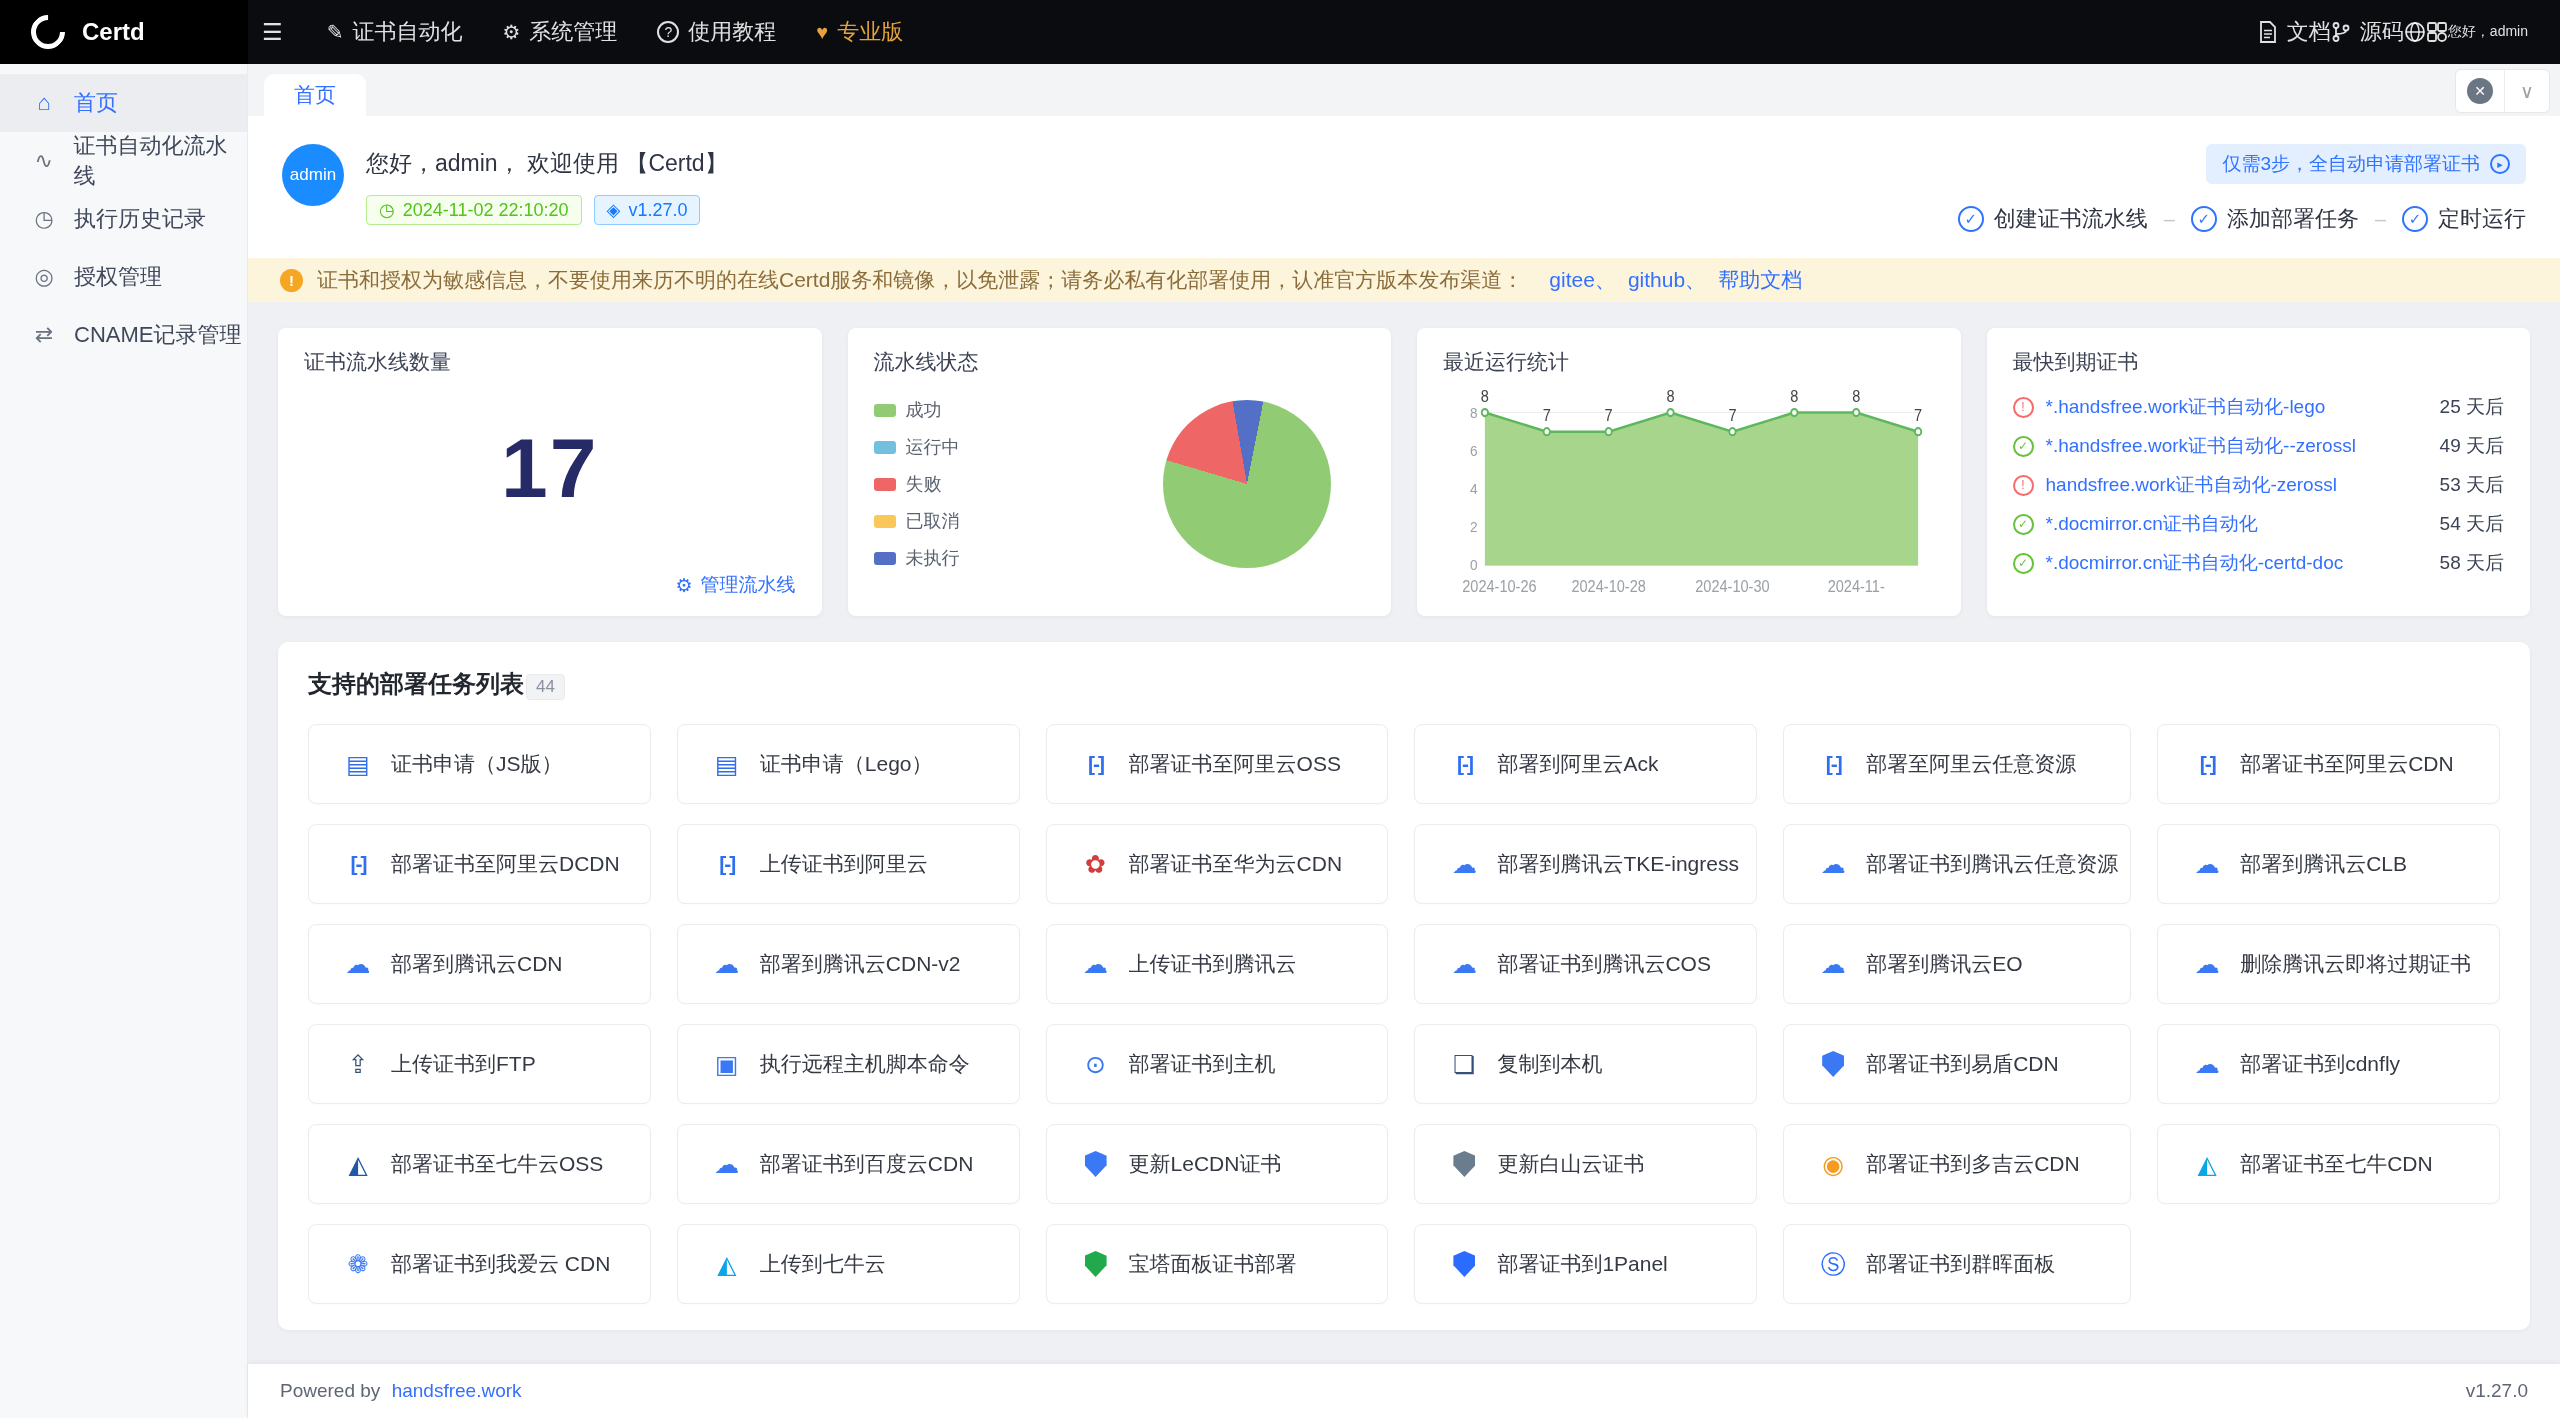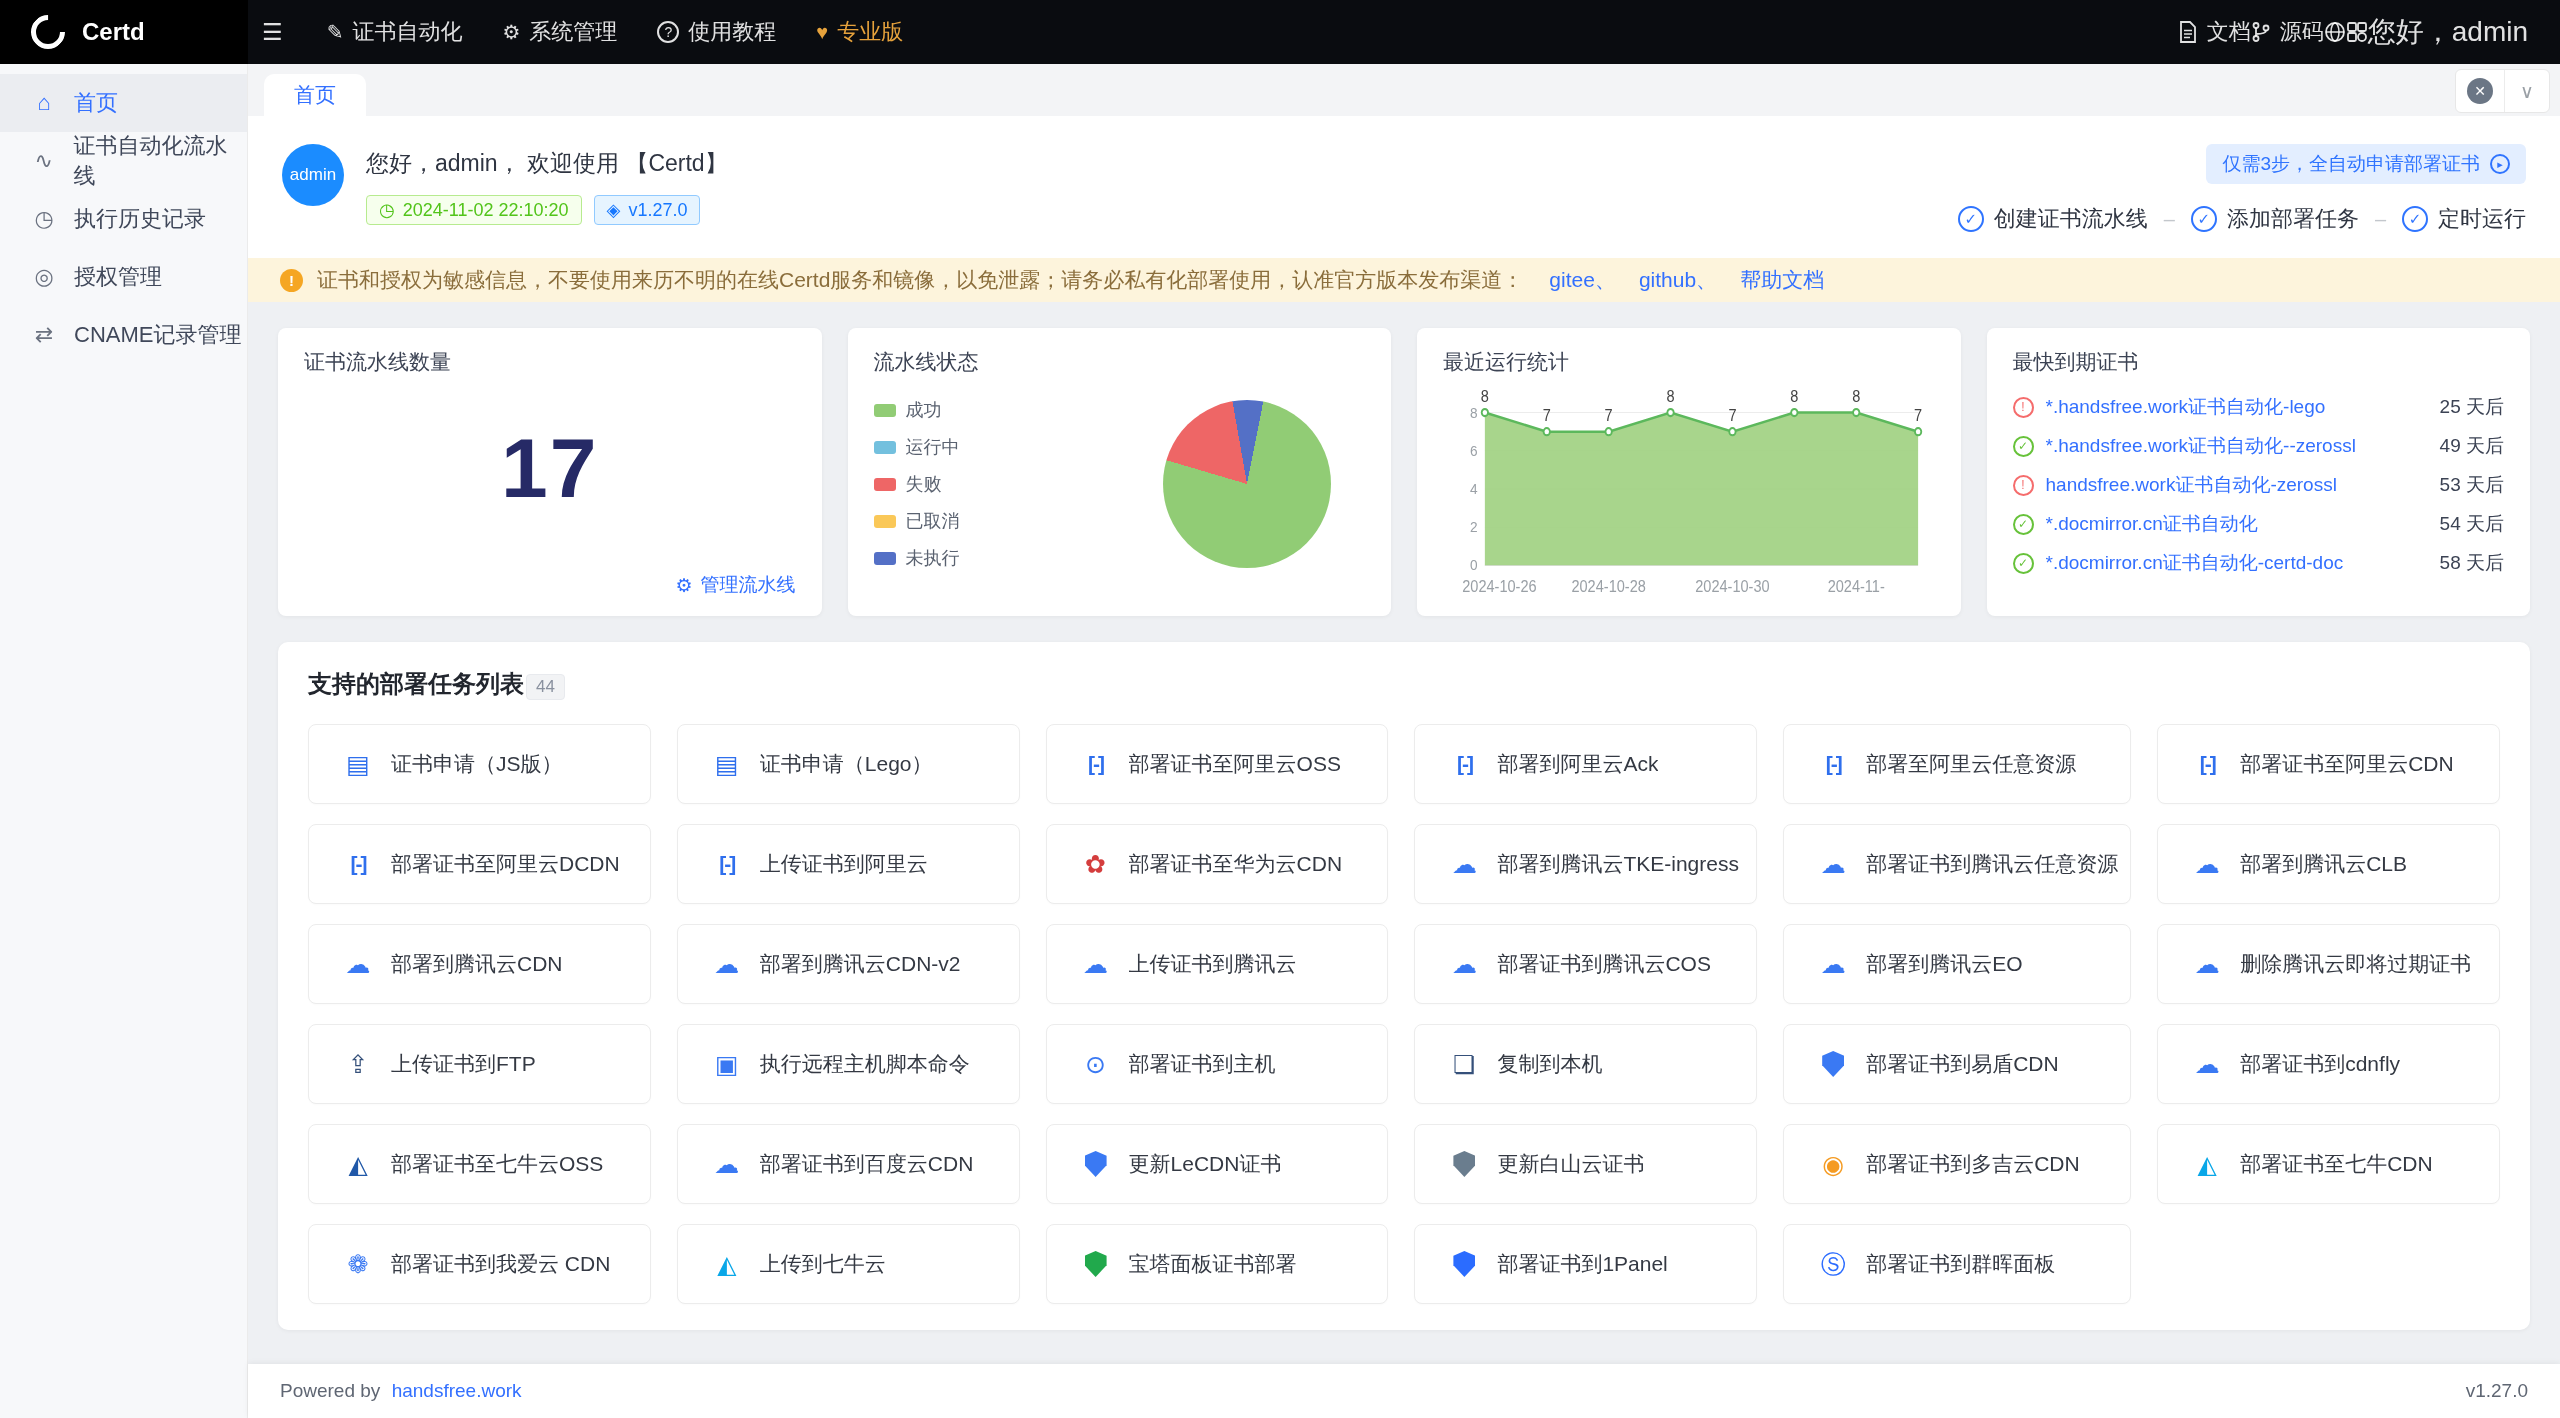--- a/index.html
+++ b/index.html
@@ -17,21 +17,21 @@
   .nav-collapse{font-size:23px;margin:0 24px 0 14px;cursor:pointer;}
   .nav-menu{display:flex;align-items:center;height:100%;}
   .nav-item{display:flex;align-items:center;gap:9px;padding:0 20px;font-size:22px;height:100%;cursor:pointer;}
   .nav-item.pro{color:#e6a23c;}
   .nav-ic{font-size:20px;line-height:1;}
   .circled{width:22px;height:22px;border:2px solid currentColor;border-radius:50%;
            display:inline-flex;align-items:center;justify-content:center;font-size:14px;box-sizing:border-box;}
   .nav-right{margin-left:auto;display:flex;align-items:center;padding-right:32px;}
   .nav-link{display:flex;align-items:center;gap:9px;font-size:22px;cursor:pointer;}
   .nav-icon-btn{display:flex;align-items:center;cursor:pointer;}
-  .nav-greeting{font-size:28px;cursor:pointer;}
+  .nav-greeting{font-size:14px;cursor:pointer;}
   
   .sidebar{position:absolute;top:64px;left:0;width:248px;bottom:0;background:#f7f8fa;
            border-right:1px solid #ebebeb;padding-top:10px;box-sizing:border-box;z-index:20;}
   .side-item{height:58px;display:flex;align-items:center;gap:16px;padding-left:30px;
              font-size:22px;color:#40485a;cursor:pointer;}
   .side-ic{font-size:22px;width:28px;text-align:center;color:#6b7280;}
   .side-item.active{background:#ebedf1;color:#3370ff;}
   .side-item.active .side-ic{color:#3370ff;}
   
   .main{position:absolute;top:64px;left:248px;right:0;bottom:54px;overflow:hidden;background:#eef0f3;}
@@ -256,21 +256,21 @@
             <span class="chk">✓</span>
             <span>定时运行</span>
           </span>
         </div>
     </div>
   </div>
 
   <div class="alert">
     <span class="alert-ic">!</span>
     <span>证书和授权为敏感信息，不要使用来历不明的在线Certd服务和镜像，以免泄露；请务必私有化部署使用，认准官方版本发布渠道：</span>
-    <span id="alert-links" style="display:flex;gap:11px;">
+    <span id="alert-links" style="display:flex;">
         <span class="alert-link">gitee、</span>
         <span class="alert-link">github、</span>
         <span class="alert-link">帮助文档</span>
       </span>
   </div>
 
   <div class="cards">
     <div class="card">
       <div class="card-title">证书流水线数量</div>
       <div class="big-num">17</div>

